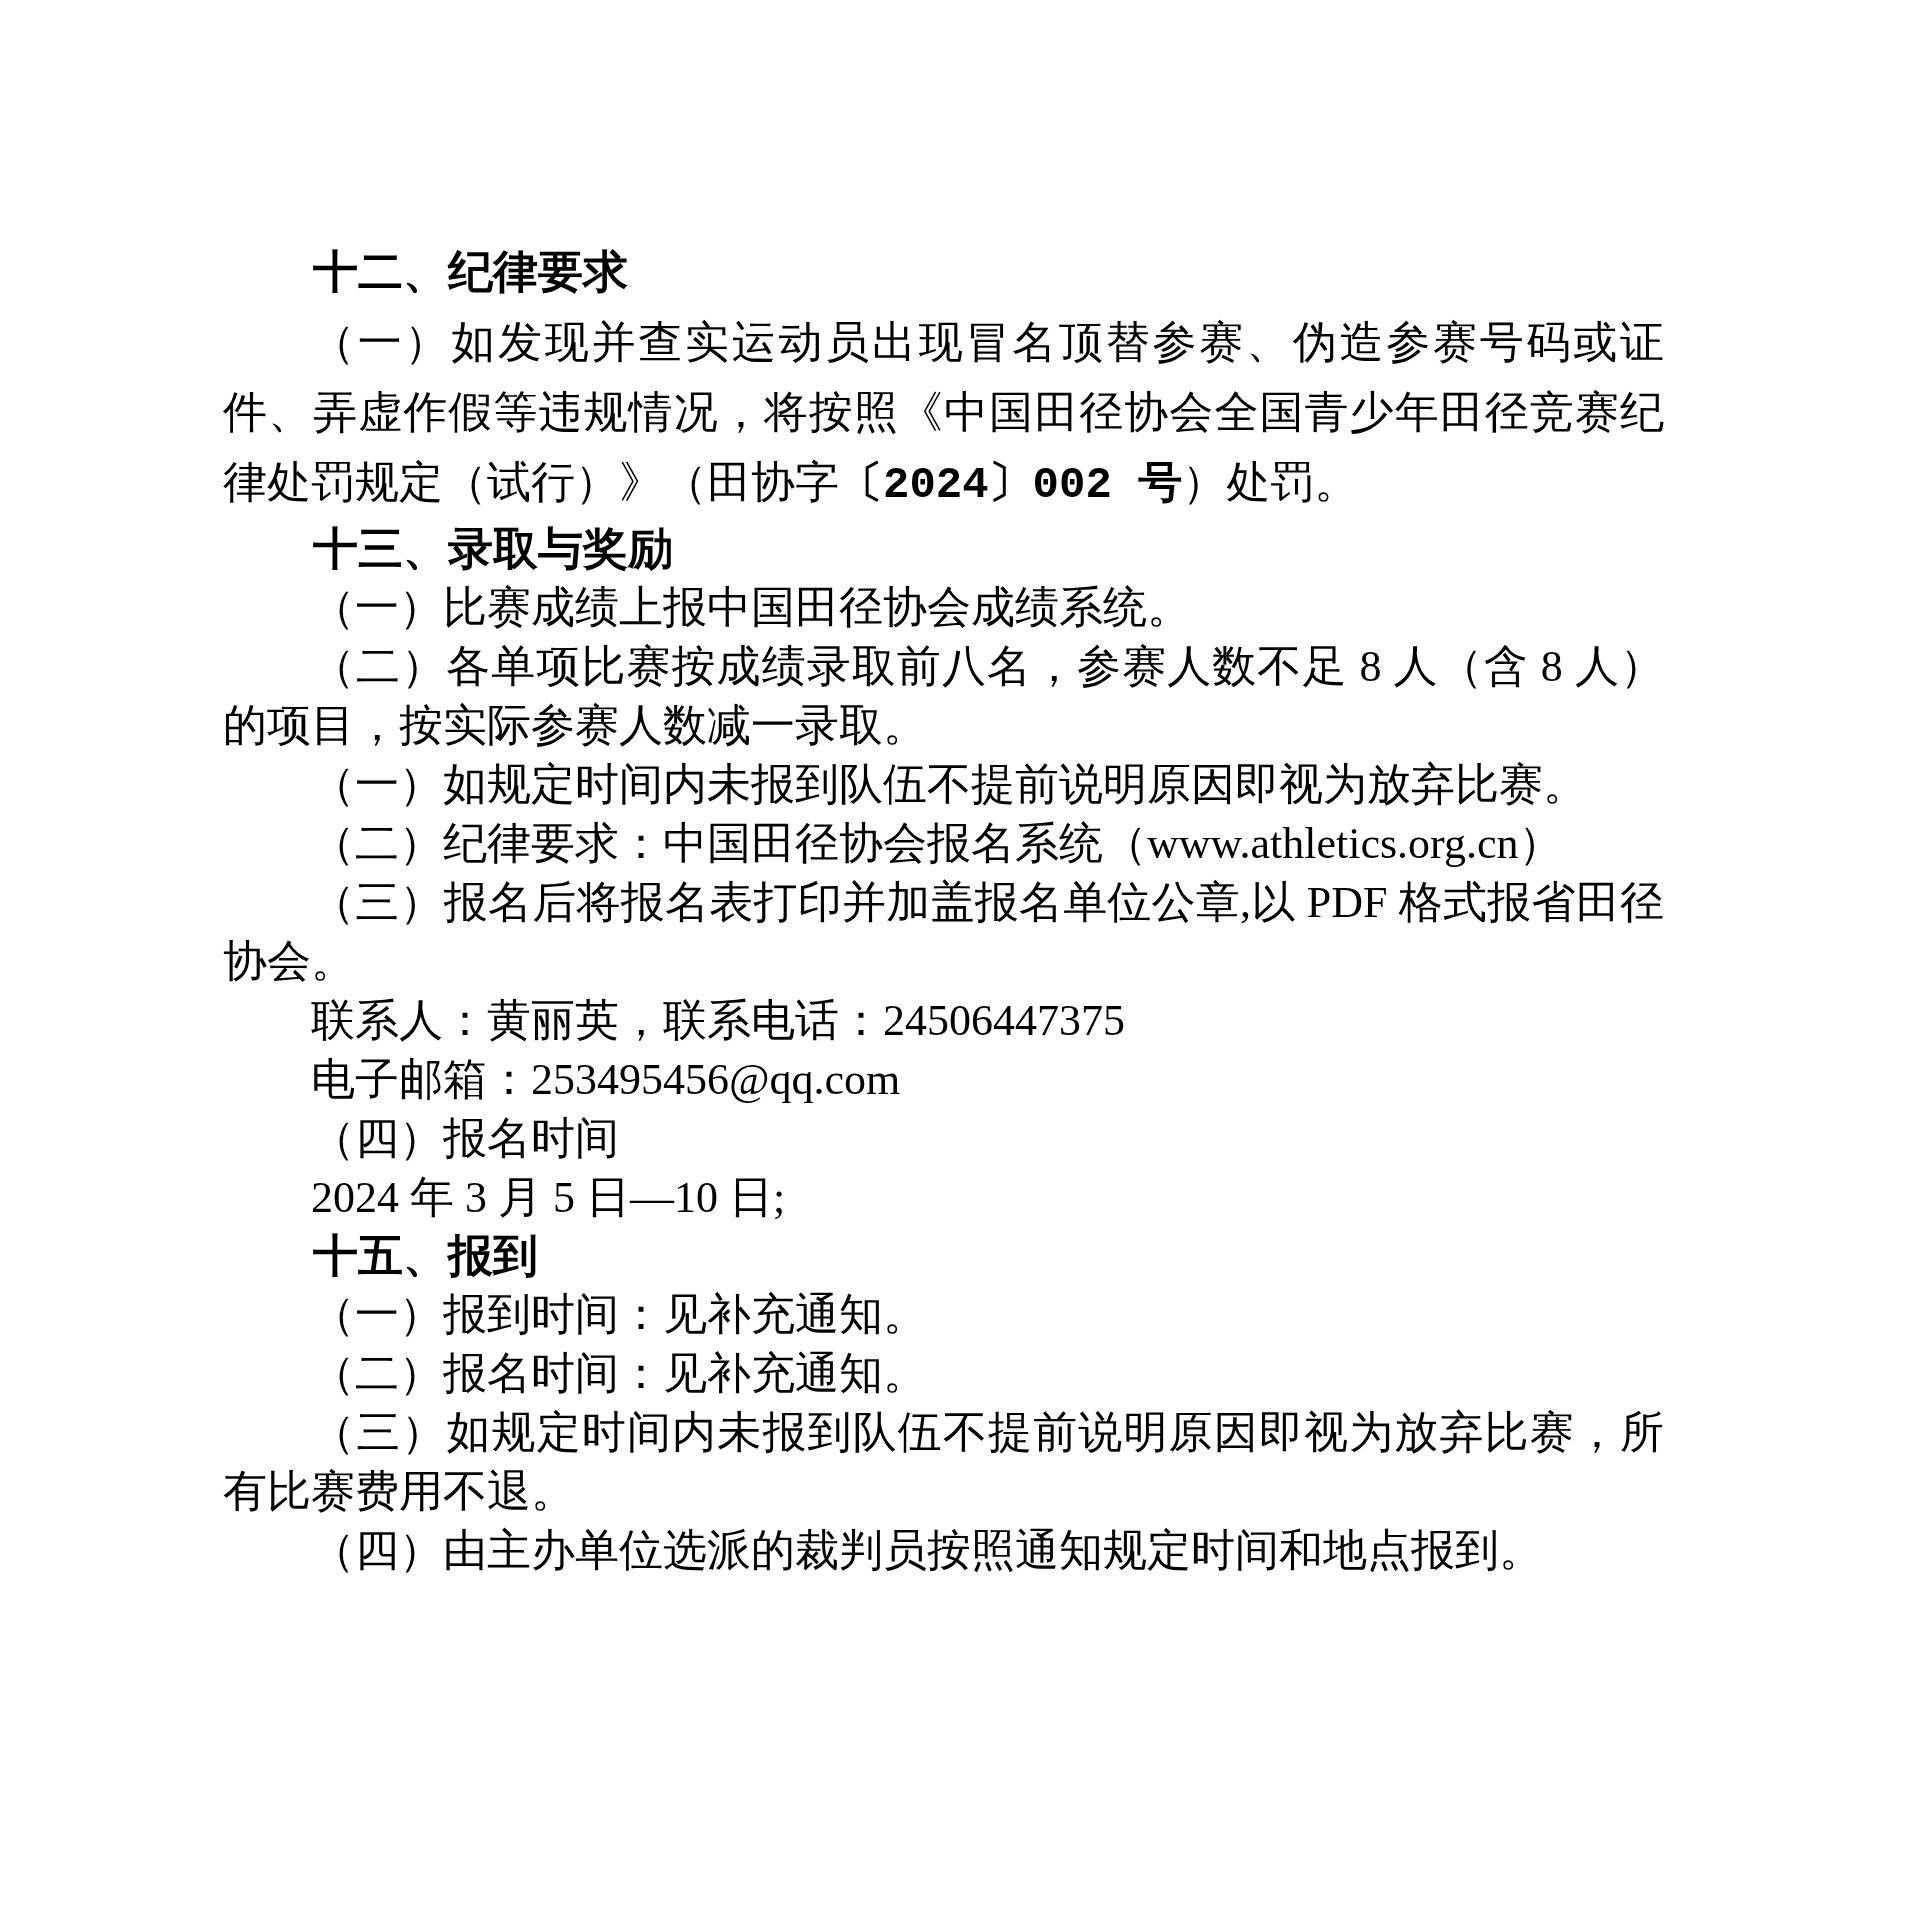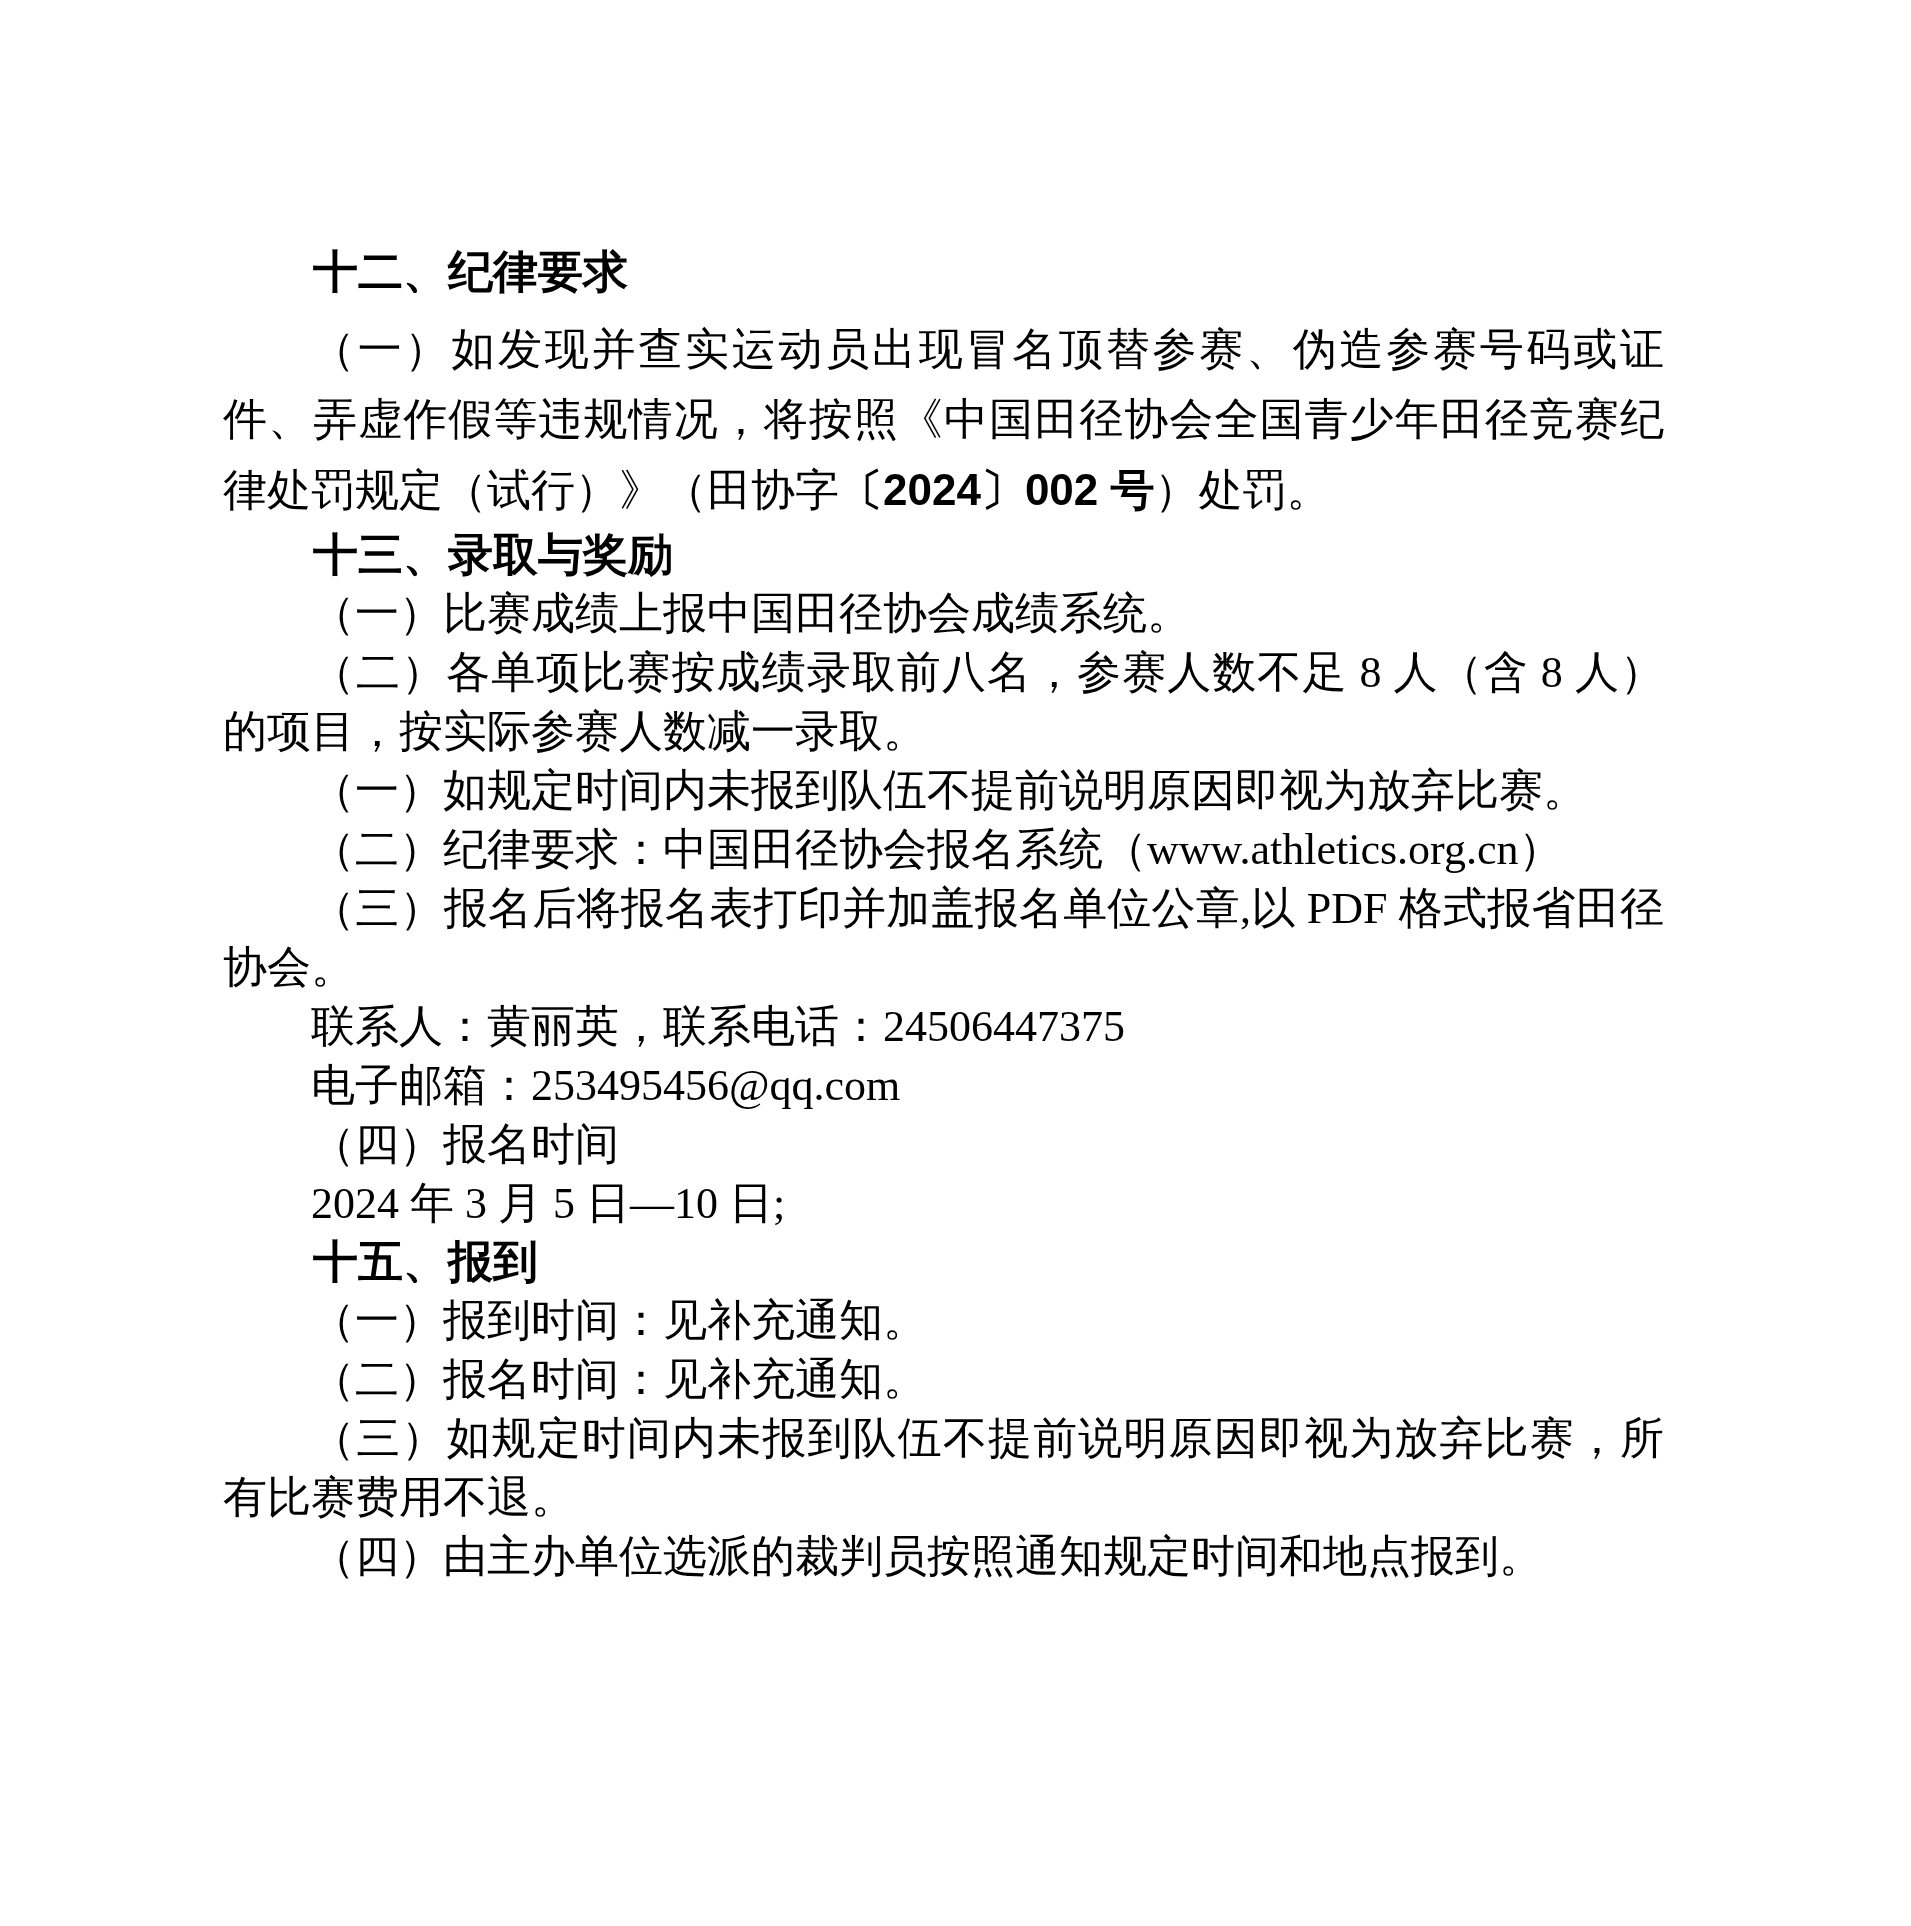--- a/index.html
+++ b/index.html
@@ -32,25 +32,25 @@
     word-break: break-all;
   }
   .heading {
     margin: 0;
     font-size: 45px;
     line-height: 58px;
     font-weight: 700;
     text-indent: 2em;
     font-family: "Liberation Sans", "DejaVu Sans", sans-serif;
   }
-  .h12 { margin-bottom: 14px; }
+  .h12 { margin-bottom: 7px; }
   .p12-first { line-height: 70px; }
   .p12-second { line-height: 100px; margin-top: 11.6px; letter-spacing: 2.7px; }
   .doc-no {
-    font-family: Liberation Sans, sans-serif;
+    font-family: Liberation Mono, monospace;
     font-weight: 700;
   }
 </style>
 </head>
 <body>
 
 <div class="page">
   <div class="content">
 
     <h2 class="heading h12">十二、纪律要求</h2>

